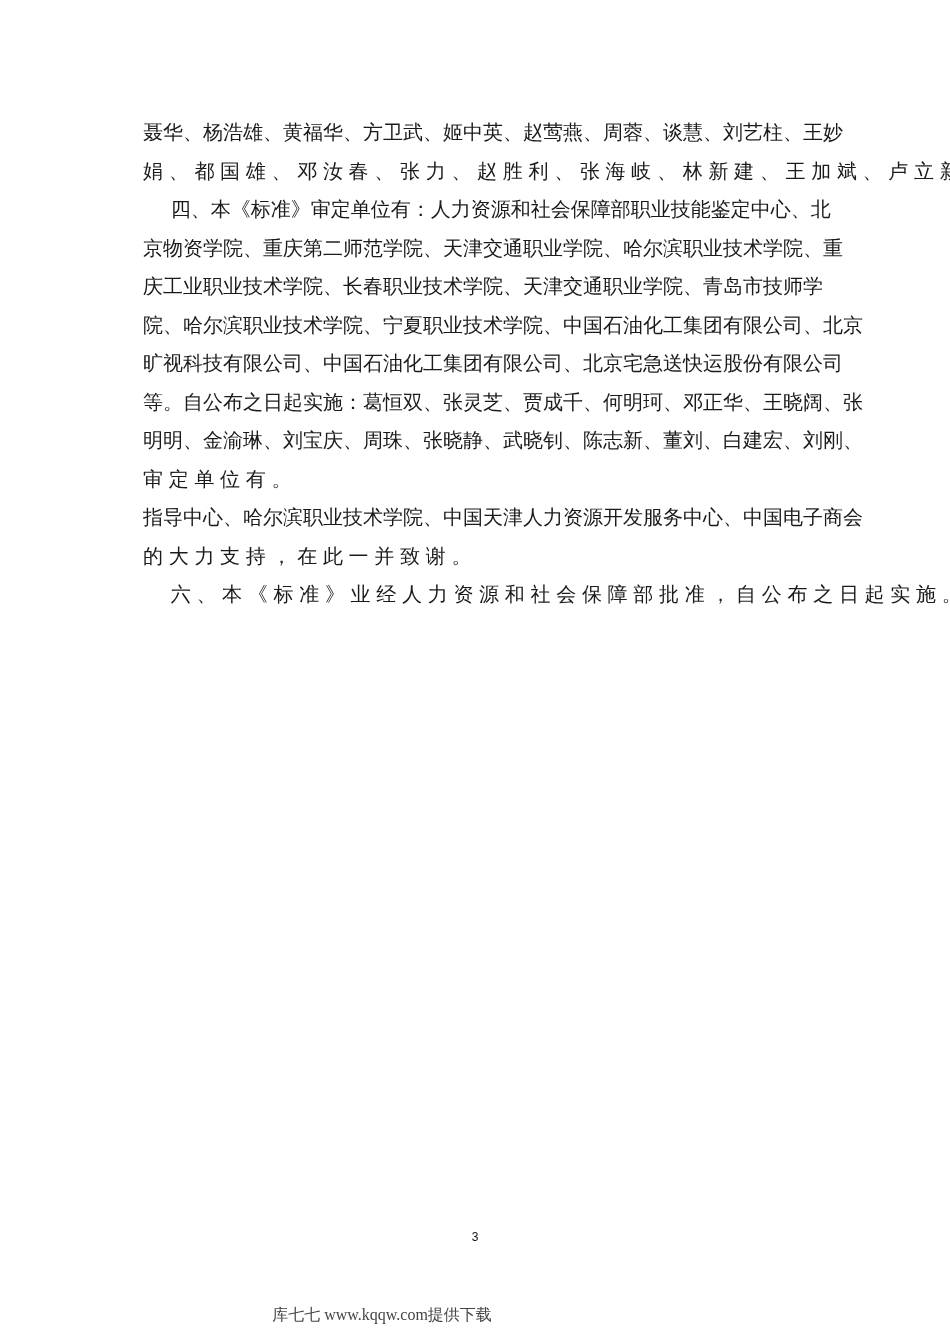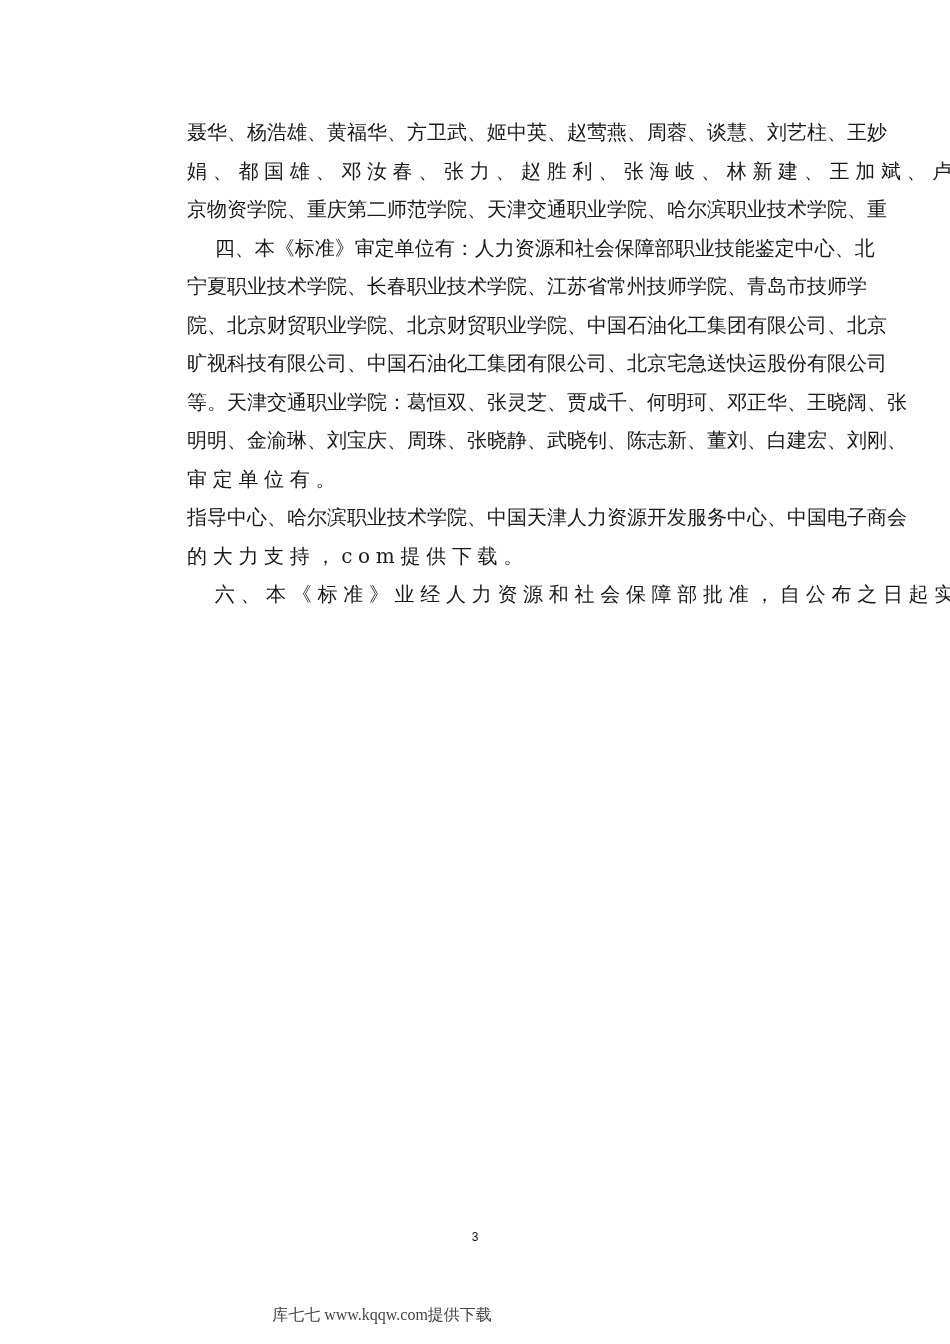--- a/index.html
+++ b/index.html
@@ -13,21 +13,20 @@
     position: relative;
     overflow: hidden;
     font-family: "DejaVu Serif", "Liberation Serif", serif;
     color: #1a1a1a;
   }
   .page-body {
     position: absolute;
     left: 143px;
     top: 113px;
     width: 666px;
-    margin-left: 44px;
   }
   .line {
     height: 38.5px;
     line-height: 38.5px;
     font-size: 20px;
     white-space: nowrap;
     overflow: visible;
     display: flex;
     justify-content: space-between;
   }
@@ -69,52 +68,52 @@
   <div>
     <div class="line">
         <span class="t">聂华、杨浩雄、黄福华、方卫武、姬中英、赵莺燕、周蓉、谈慧、刘艺柱、王妙</span>
       </div>
     <div class="line last">
         <span class="t" style="letter-spacing: 5.7px;">娟、都国雄、邓汝春、张力、赵胜利、张海岐、林新建、王加斌、卢立新等。</span>
       </div>
   </div>
 
   <div>
-    <div class="line">
-        <span class="t">京物资学院、重庆第二师范学院、天津交通职业学院、哈尔滨职业技术学院、重</span>
-      </div>
     <div class="line indent">
         <span class="t">四、本《标准》审定单位有：人力资源和社会保障部职业技能鉴定中心、北</span>
       </div>
     <div class="line">
-        <span class="t">宁夏职业技术学院、长春职业技术学院、江苏省常州技师学院、青岛市技师学</span>
+        <span class="t">京物资学院、重庆第二师范学院、天津交通职业学院、哈尔滨职业技术学院、重</span>
       </div>
     <div class="line">
-        <span class="t">院、北京财贸职业学院、北京财贸职业学院、中国石油化工集团有限公司、北京</span>
+        <span class="t">庆工业职业技术学院、长春职业技术学院、天津交通职业学院、青岛市技师学</span>
+      </div>
+    <div class="line">
+        <span class="t">院、哈尔滨职业技术学院、宁夏职业技术学院、中国石油化工集团有限公司、北京</span>
       </div>
     <div class="line">
         <span class="t">旷视科技有限公司、中国石油化工集团有限公司、北京宅急送快运股份有限公司</span>
       </div>
     <div class="line">
-        <span class="t">等。天津交通职业学院：葛恒双、张灵芝、贾成千、何明珂、邓正华、王晓阔、张</span>
+        <span class="t">等。自公布之日起实施：葛恒双、张灵芝、贾成千、何明珂、邓正华、王晓阔、张</span>
       </div>
     <div class="line">
         <span class="t">明明、金渝琳、刘宝庆、周珠、张晓静、武晓钊、陈志新、董刘、白建宏、刘刚、</span>
       </div>
     <div class="line last">
         <span class="t" style="letter-spacing: 5.7px;">审定单位有。</span>
       </div>
   </div>
 
   <div>
     <div class="line">
         <span class="t">指导中心、哈尔滨职业技术学院、中国天津人力资源开发服务中心、中国电子商会</span>
       </div>
     <div class="line last">
-        <span class="t" style="letter-spacing: 5.7px;">的大力支持，com提供下载。</span>
+        <span class="t" style="letter-spacing: 5.7px;">的大力支持，在此一并致谢。</span>
       </div>
   </div>
 
   <div>
     <div class="line indent last">
         <span class="t" style="letter-spacing: 5.7px;">六、本《标准》业经人力资源和社会保障部批准，自公布之日起实施。</span>
       </div>
   </div>
 </div>
 

